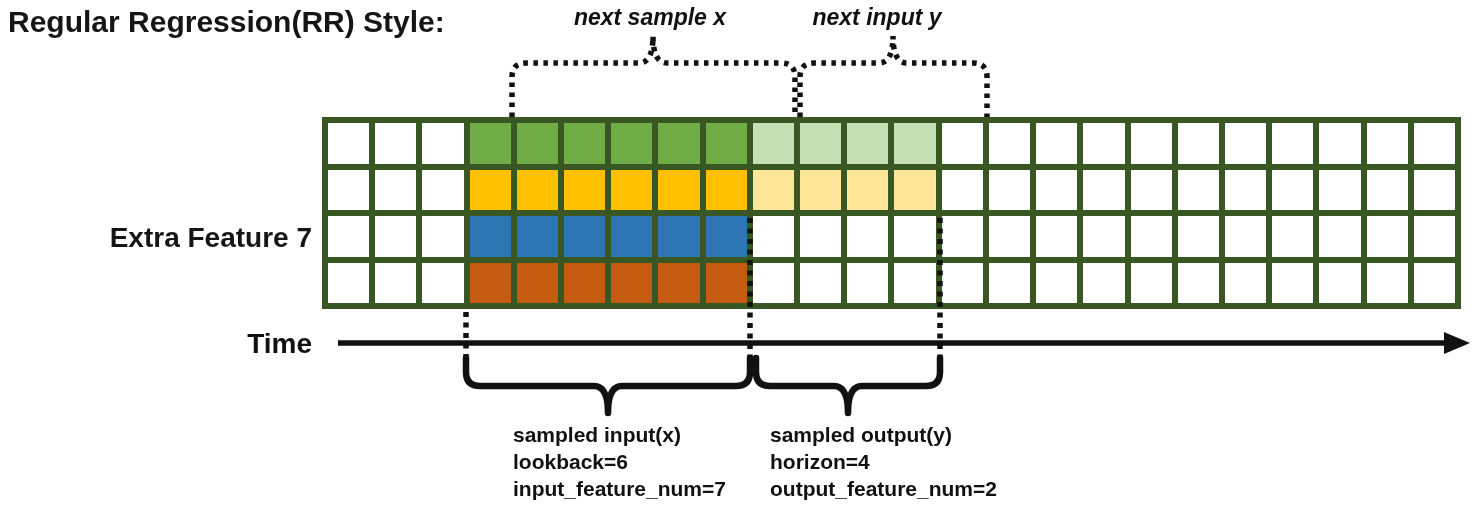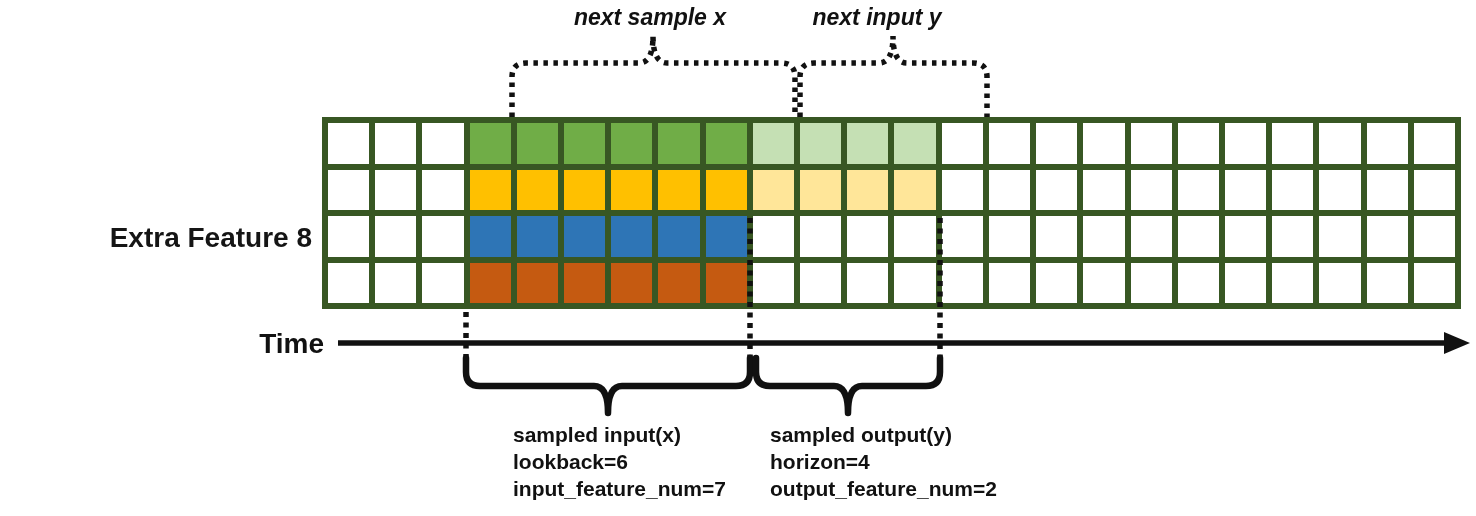--- a/index.html
+++ b/index.html
@@ -39,21 +39,20 @@
   }
   .time-label {
     position: absolute;
     left: 0;
     top: 328px;
     width: 312px;
     text-align: right;
     font-size: 28px;
     font-weight: bold;
     color: #111;
-    padding-left: 12px;
   }
   .sample-label {
     position: absolute;
     top: 4px;
     transform: translateX(-50%);
     font-size: 23px;
     font-style: italic;
     font-weight: 600;
     color: #111;
     white-space: nowrap;
@@ -88,25 +87,26 @@
     white-space: nowrap;
   }
   .sb-input  { left: 513px; }
   .sb-output { left: 770px; }
 </style>
 </head>
 <body>
 
 <div class="canvas">
 
+  <div class="title">Regular Regression(RR) Style:</div>
 
   <div class="sample-label" style="left:650px;">next sample x</div>
   <div class="sample-label" style="left:877px;">next input y</div>
 
-  <div class="row-label" style="top:223px;">Extra Feature 8</div>
+  <div class="row-label" style="top:223px;">Extra Feature 7</div>
 
   <div id="sample-grid" class="grid" style="background: rgb(56, 87, 35);">
       <div class="cell" style="background: rgb(255, 255, 255);"></div>
       <div class="cell" style="background: rgb(255, 255, 255);"></div>
       <div class="cell" style="background: rgb(255, 255, 255);"></div>
       <div class="cell" style="background: rgb(112, 173, 71);"></div>
       <div class="cell" style="background: rgb(112, 173, 71);"></div>
       <div class="cell" style="background: rgb(112, 173, 71);"></div>
       <div class="cell" style="background: rgb(112, 173, 71);"></div>
       <div class="cell" style="background: rgb(112, 173, 71);"></div>

